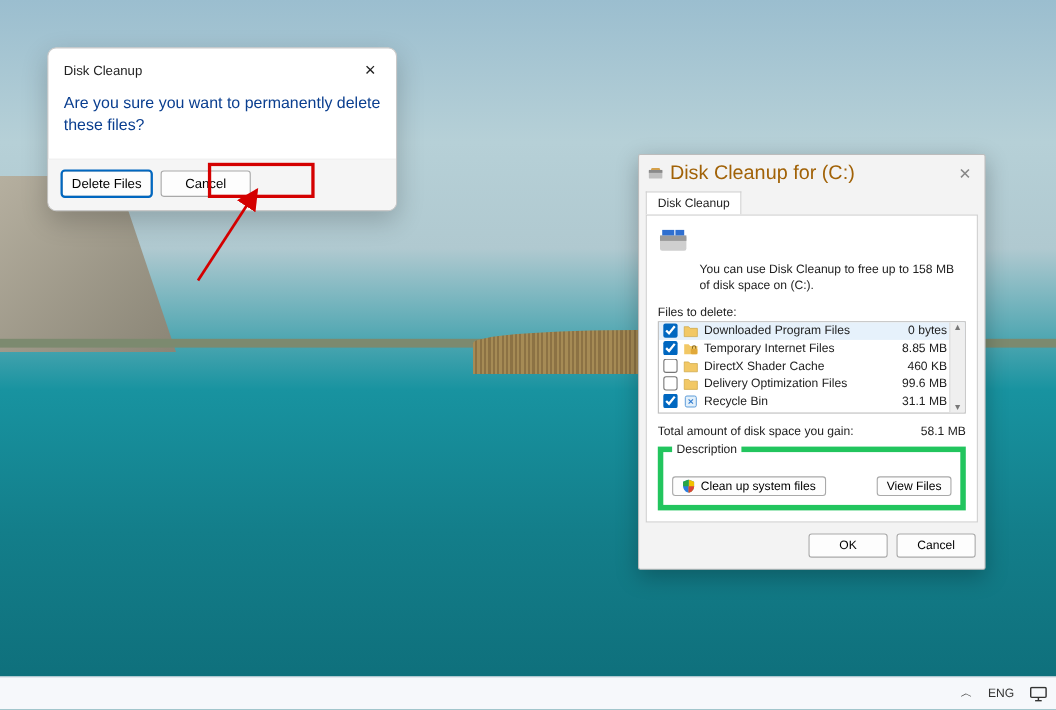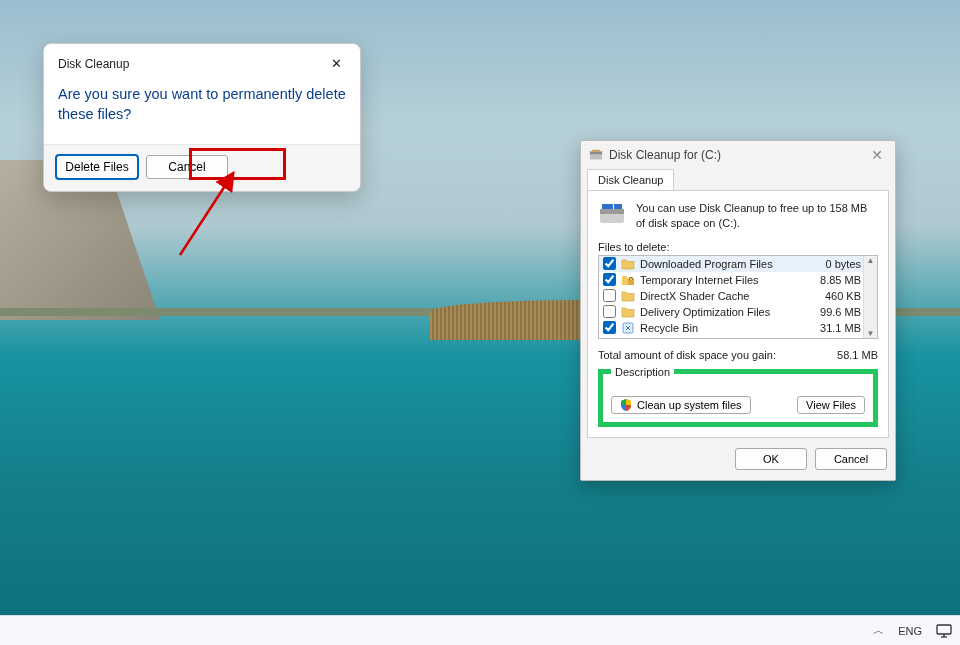--- a/index.html
+++ b/index.html
@@ -62,32 +62,32 @@
   .props {
     position:absolute; left:580px; top:140px; width:316px;
     background:#f3f3f3; border:1px solid #bcbcbc; border-radius:2px;
     box-shadow:0 6px 20px rgba(0,0,0,.25);
     font-size:11px; color:#222;
   }
   .props .ttlbar {
     display:flex; align-items:center; gap:6px; padding:6px 8px;
   }
   .props .ttlbar .ico { width:14px; height:14px; }
-  .props .ttlbar .txt { flex:1; color:#404040; font-size:12px; }
+  .props .ttlbar .txt { flex:1; color:#a16207; font-size:18px; }
   .props .ttlbar .x { color:#888; font-size:14px; padding:0 4px; cursor:pointer; }
   .props .tab {
     margin:0 6px; padding:4px 10px; width:max-content;
     background:#fff; border:1px solid #cfcfcf; border-bottom:none; font-size:11px;
   }
   .props .panel {
     margin:0 6px; padding:10px; background:#fff; border:1px solid #cfcfcf;
   }
   .panel .row1 { display:flex; gap:10px; align-items:flex-start; }
   .panel .row1 .dicon { width:28px; height:28px; flex:none; }
-  .panel .row1 .dtxt { font-size:11px; line-height:1.35; }
+  .panel .row1 .dtxt { font-size:11px; line-height:1.35;margin-top:32px; }
   .panel .lbl { margin-top:10px; margin-bottom:2px; font-size:11px; }
   .flist {
     border:1px solid #bdbdbd; height:84px; overflow:hidden; position:relative; background:#fff;
   }
   .flist .sbar { position:absolute; right:0; top:0; bottom:0; width:14px; background:#efefef; border-left:1px solid #dcdcdc; }
   .flist .sbar::before { content:"▲"; position:absolute; top:0; left:0; right:0; text-align:center; font-size:8px; color:#777;}
   .flist .sbar::after  { content:"▼"; position:absolute; bottom:0; left:0; right:0; text-align:center; font-size:8px; color:#777;}
   .fitem {
     display:flex; align-items:center; gap:5px; padding:1px 16px 1px 4px; font-size:11px;
   }

